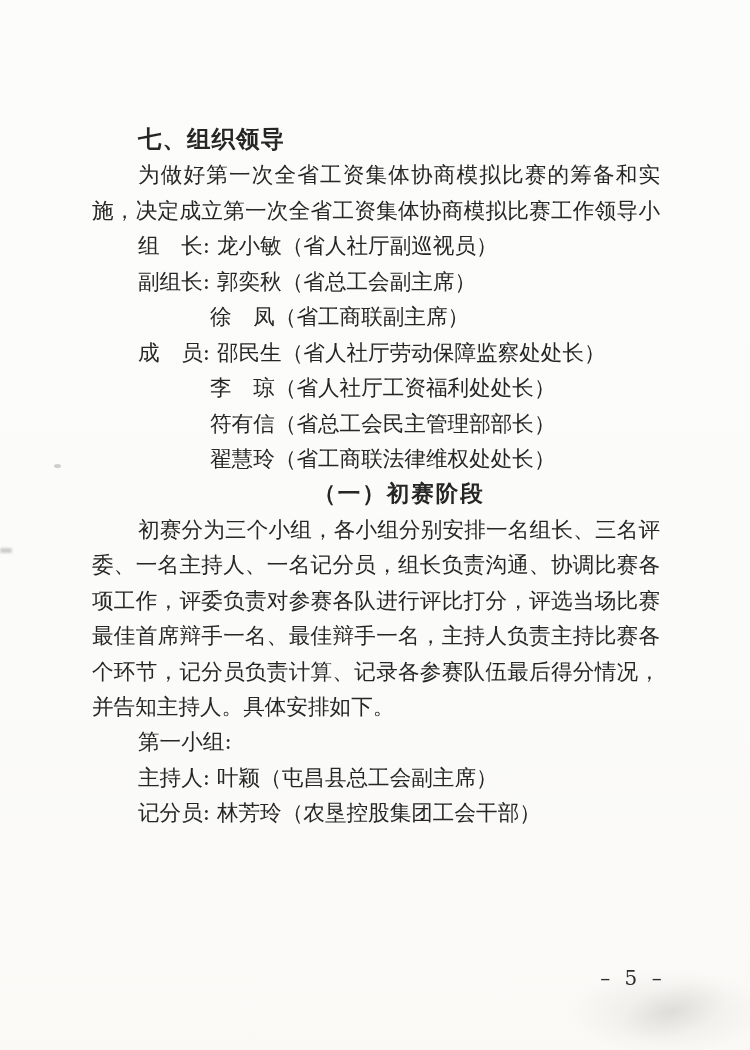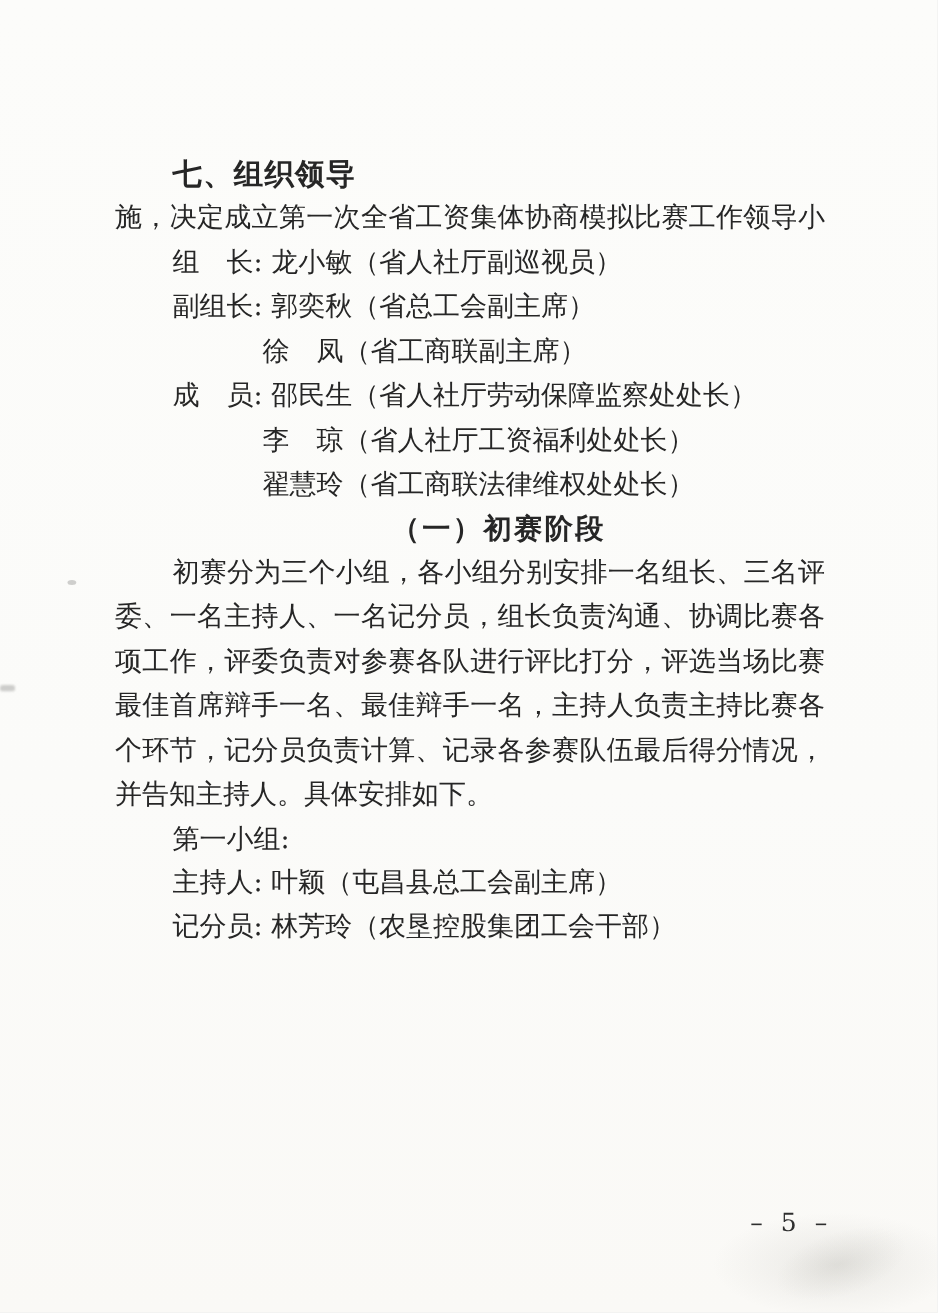--- a/index.html
+++ b/index.html
@@ -87,26 +87,28 @@
     background: radial-gradient(ellipse at center, rgba(150,148,140,0.14), rgba(150,148,140,0) 70%);
     transform: rotate(-18deg);
   }
 </style>
 </head>
 <body>
 
 <div class="page">
   <main class="content" id="doc-lines">
       <div class="line heading">七、组织领导</div>
+      <div class="line para-first fill">为做好第一次全省工资集体协商模拟比赛的筹备和实</div>
       <div class="line para fill">施，决定成立第一次全省工资集体协商模拟比赛工作领导小</div>
       <div class="line list">组　长: 龙小敏（省人社厅副巡视员）</div>
       <div class="line list">副组长: 郭奕秋（省总工会副主席）</div>
       <div class="line list-cont">徐　凤（省工商联副主席）</div>
       <div class="line list">成　员: 邵民生（省人社厅劳动保障监察处处长）</div>
       <div class="line list-cont">李　琼（省人社厅工资福利处处长）</div>
+      <div class="line list-cont">符有信（省总工会民主管理部部长）</div>
       <div class="line list-cont">翟慧玲（省工商联法律维权处处长）</div>
       <div class="line subheading">（一）初赛阶段</div>
       <div class="line para-first fill">初赛分为三个小组，各小组分别安排一名组长、三名评</div>
       <div class="line para fill">委、一名主持人、一名记分员，组长负责沟通、协调比赛各</div>
       <div class="line para fill">项工作，评委负责对参赛各队进行评比打分，评选当场比赛</div>
       <div class="line para fill">最佳首席辩手一名、最佳辩手一名，主持人负责主持比赛各</div>
       <div class="line para fill">个环节，记分员负责计算、记录各参赛队伍最后得分情况，</div>
       <div class="line para">并告知主持人。具体安排如下。</div>
       <div class="line list">第一小组:</div>
       <div class="line list">主持人: 叶颖（屯昌县总工会副主席）</div>

